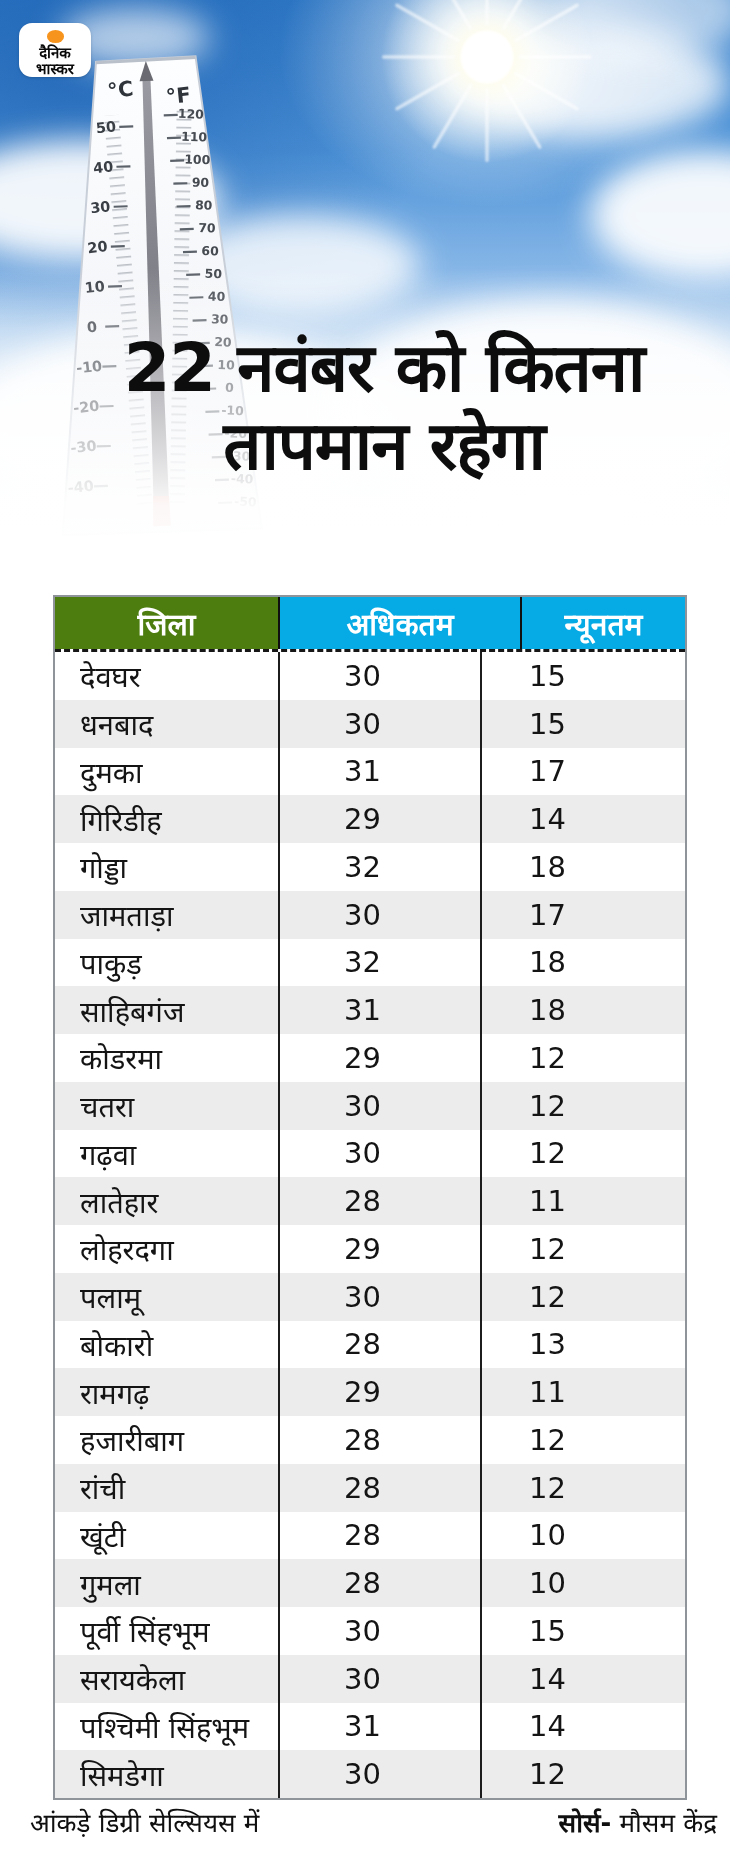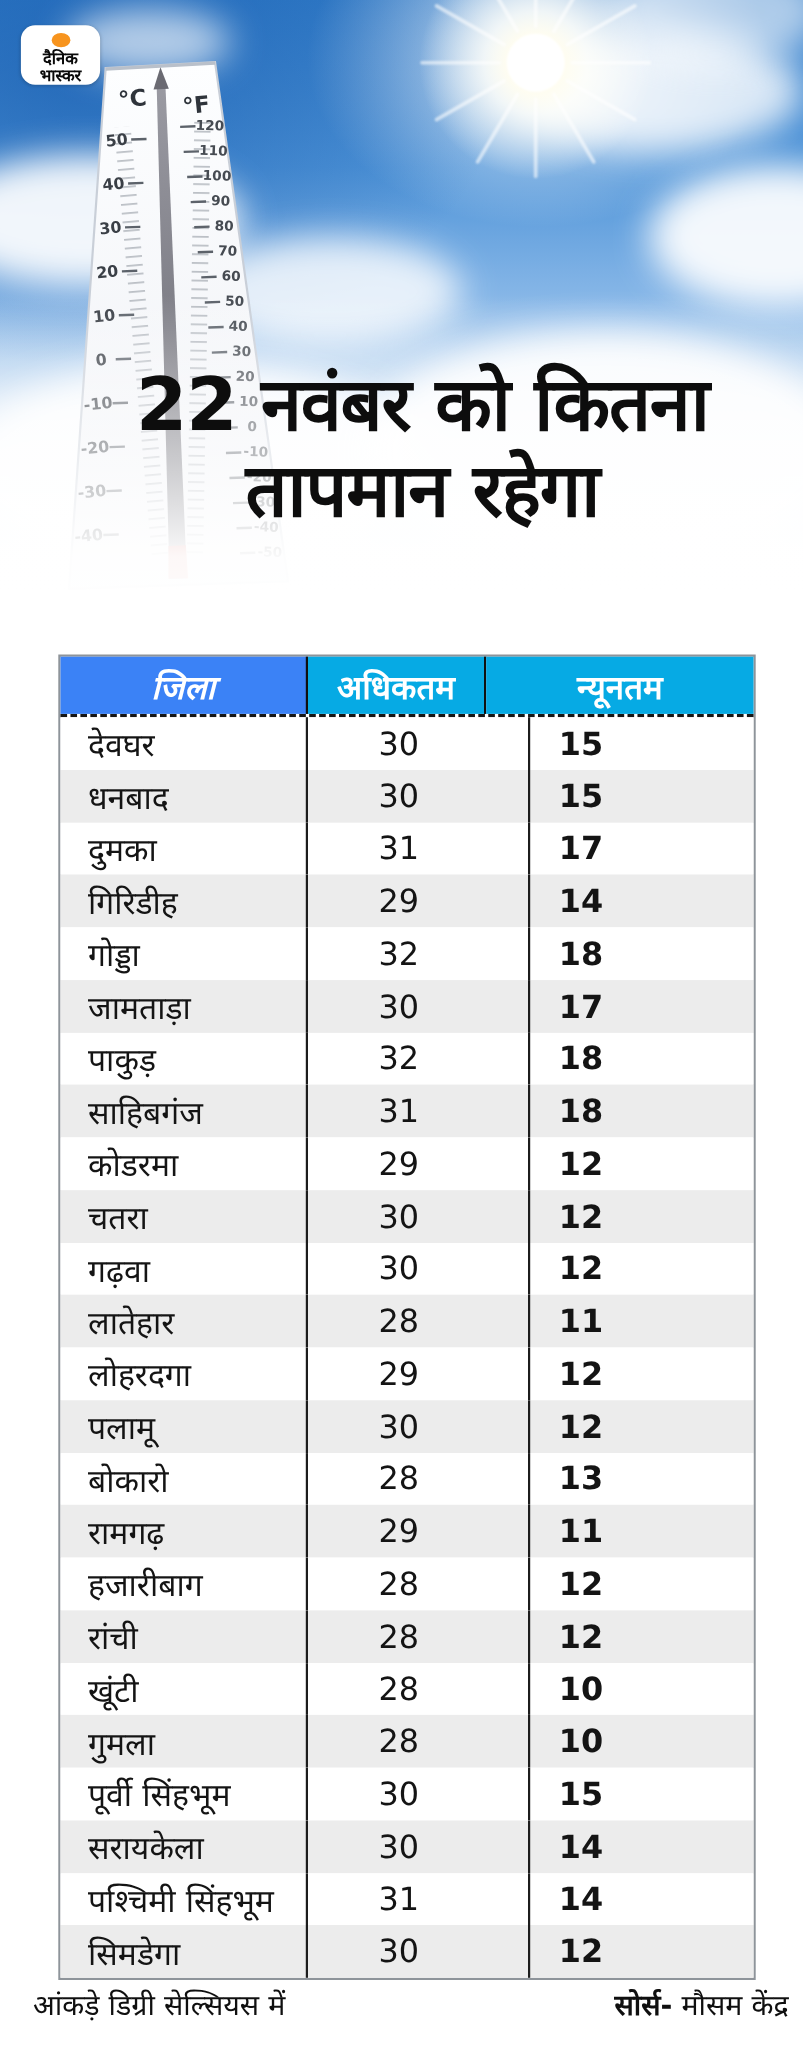--- a/index.html
+++ b/index.html
@@ -36,29 +36,29 @@
   .headline{position:absolute;left:0;top:330px;width:730px;z-index:4;text-align:center;
             font-weight:800;font-size:67px;line-height:1.16;color:#0d0d0d;letter-spacing:-1px;white-space:nowrap;padding-left:19px;}
 
   
   .ttable{position:absolute;left:53px;top:595px;width:634px;z-index:4;background:#fff;
           border:2px solid #8e949a;box-sizing:border-box;}
   .thead{display:flex;height:52px;border-bottom:3px dashed #161616;}
   .hcell{display:flex;align-items:center;justify-content:center;color:#fff;font-weight:700;font-size:30px;
          background:#06aae4;box-sizing:border-box;}
   .h1{width:225px;border-right:2px solid #101010;}
-  .h2{width:162px;border-right:2px solid #101010;}
+  .h2{width:242px;border-right:2px solid #101010;}
   .h3{flex:1;}
   .tbody{display:flex;flex-direction:column;height:1146px;}
   .row{flex:1;display:flex;font-size:29px;color:#141414;background:#fff;}
   .row:nth-child(even){background:#ececec;}
   .cell{display:flex;align-items:center;box-sizing:border-box;white-space:nowrap;}
   .d {width:225px;padding-left:25px;border-right:2px solid #1c1c1c;}
   .mx{width:202px;padding-left:64px;border-right:2px solid #1c1c1c;}
-  .mn{flex:1;padding-left:26px;font-weight:bold;}
+  .mn{flex:1;padding-left:47px;}
 
   
   .footer{position:absolute;left:30px;right:13px;top:1804px;z-index:4;display:flex;
           justify-content:space-between;align-items:center;font-size:26px;color:#0f0f0f;}
   .src b{font-weight:700;}
 
   
   .logo{position:absolute;left:19px;top:23px;width:72px;height:54px;background:#fff;border-radius:13px;
         z-index:5;display:flex;flex-direction:column;align-items:center;justify-content:flex-start;
         box-shadow:0 1px 3px rgba(0,0,0,.18);}
@@ -197,21 +197,21 @@
     </div>
   </div>
 
   <div class="headline">
     <div>22 नवंबर को कितना</div>
     <div>तापमान रहेगा</div>
   </div>
 
   <div class="ttable">
     <div class="thead">
-      <div class="hcell h1" style="background: #3b82f6; font-style: italic;">जिला</div>
+      <div class="hcell h1" style="background: #4d7c0f;">जिला</div>
       <div class="hcell h2" style="background: rgb(6, 170, 228);">अधिकतम</div>
       <div class="hcell h3" style="background: rgb(6, 170, 228);">न्यूनतम</div>
     </div>
     <div class="tbody">
     <div class="row">
       <div class="cell d">देवघर</div>
       <div class="cell mx">30</div>
       <div class="cell mn">15</div>
     </div>
 

